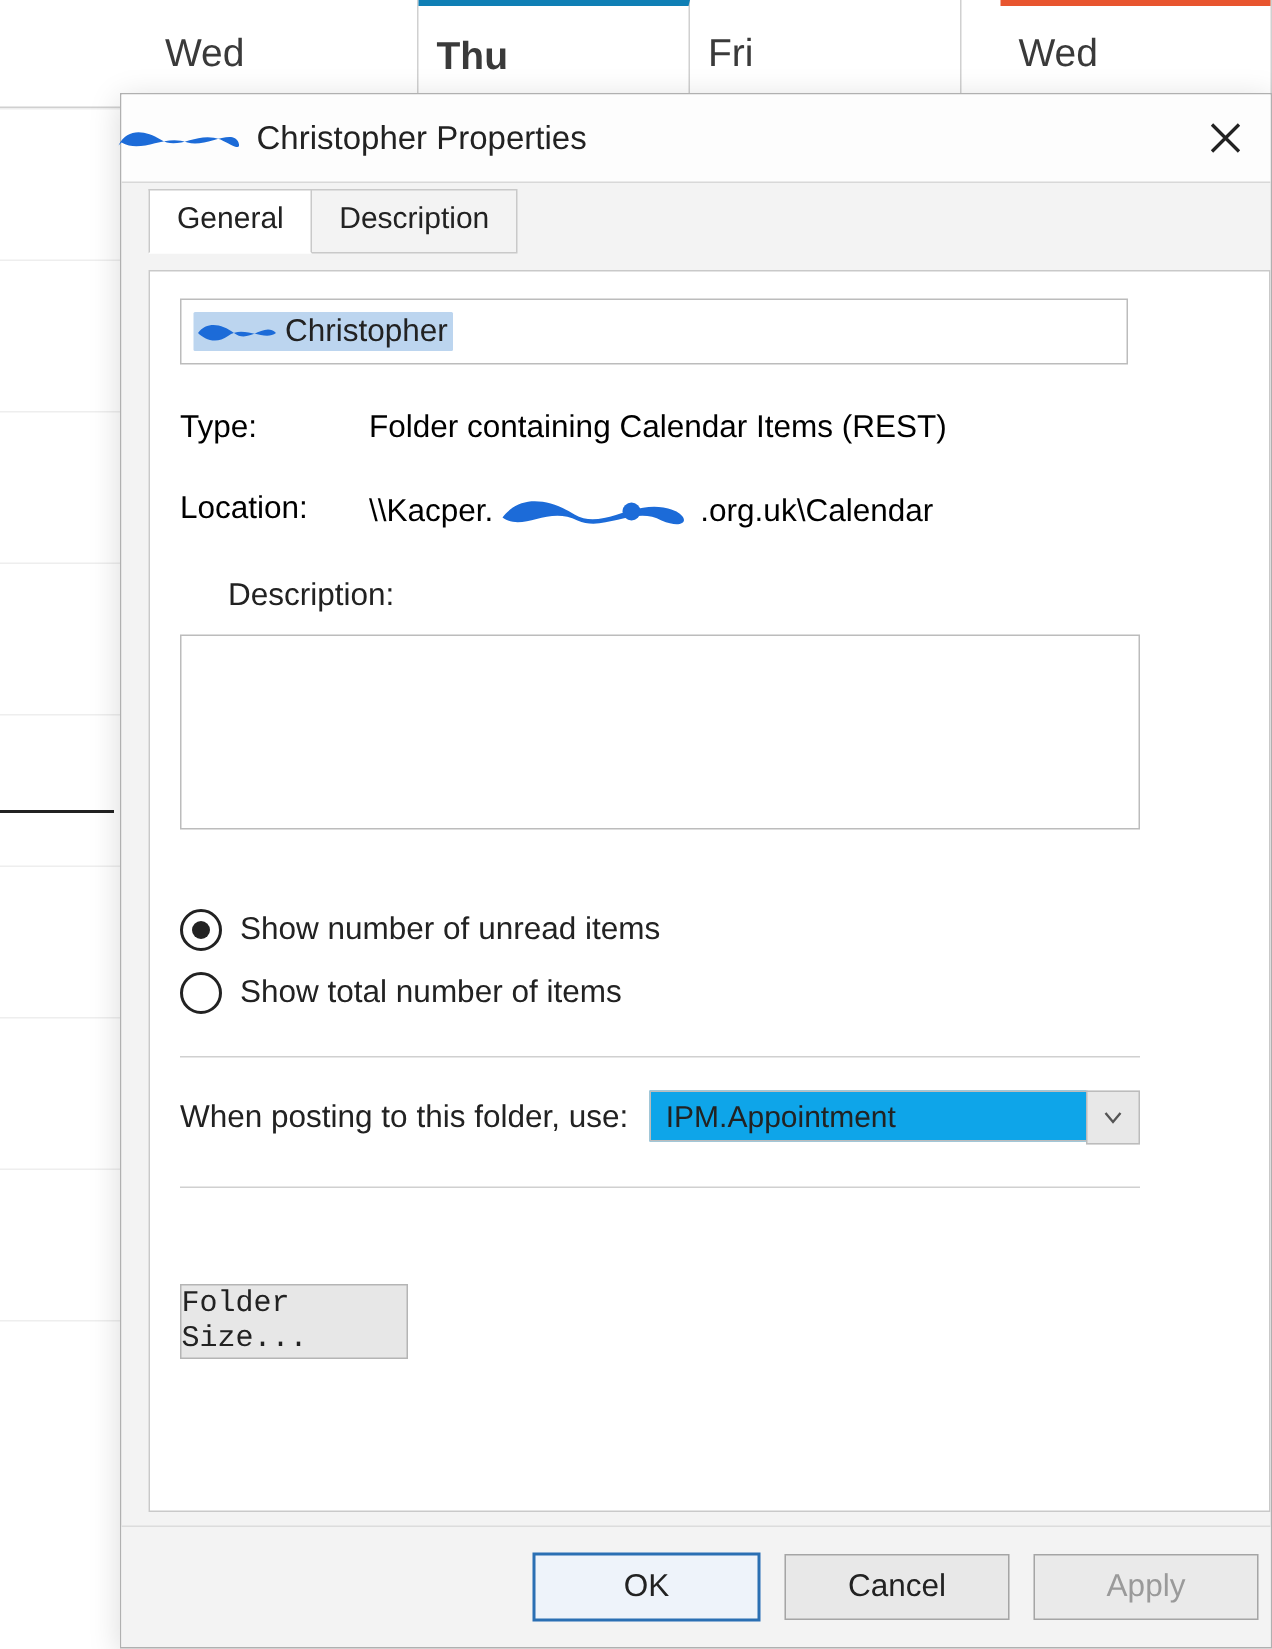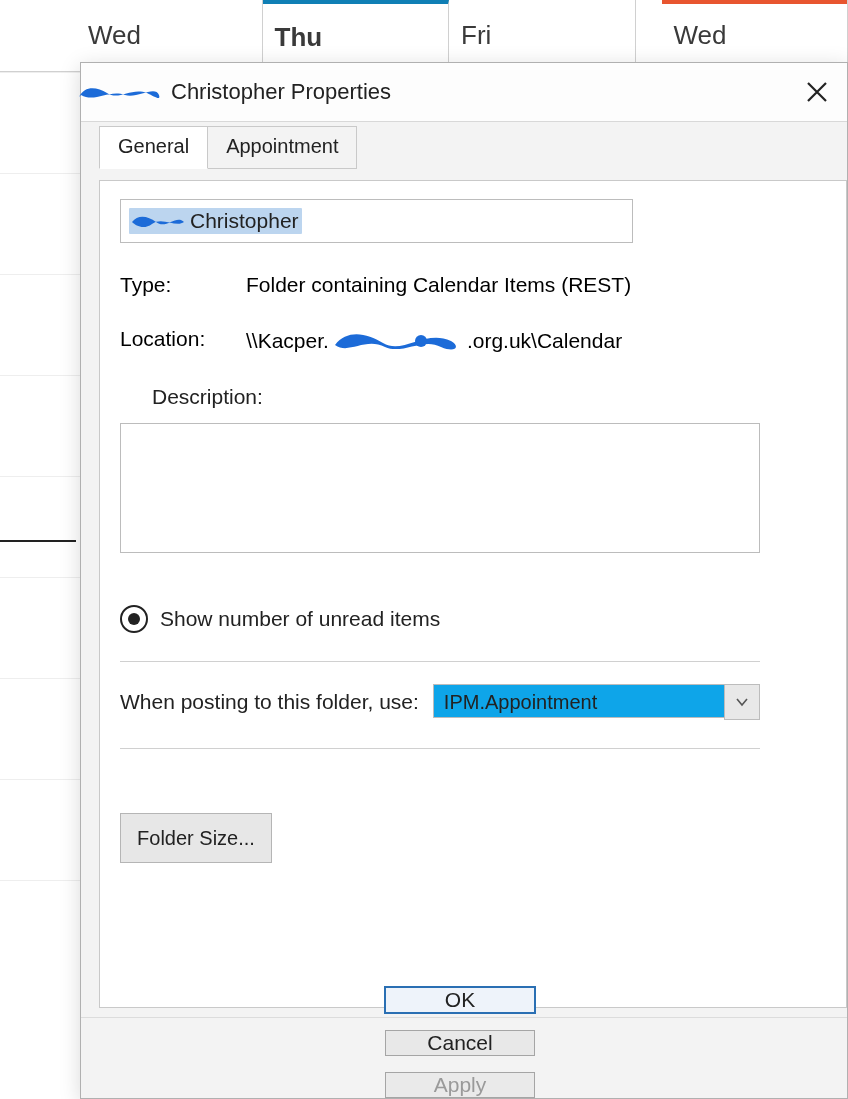--- a/index.html
+++ b/index.html
@@ -16,21 +16,21 @@
   .cal-strip {
     position: absolute;
     top: 0; left: 0; right: 0;
     height: 1099px;
     background: #ffffff;
   }
   .cal-days {
     display: flex;
     height: 72px;
     border-bottom: 1px solid #d0d0d0;
-    padding-left: 76px;
+    padding-left: 98px;
     box-sizing: border-box;
   }
   .cal-days .day {
     width: 210px;
     padding-left: 12px;
     font-size: 26px;
     color: #3a3a3a;
     display: flex;
     align-items: center;
     border-right: 1px solid #d0d0d0;
@@ -141,21 +141,21 @@
     top: 58px;
     right: 0;
     bottom: 90px;
     background: #ffffff;
     border: 1px solid #c9c9c9;
     padding: 18px 20px;
     box-sizing: border-box;
   }
 
   .name-field {
-    width: 513px;
+    width: 632px;
     height: 44px;
     border: 1px solid #bcbcbc;
     padding: 6px 8px;
     box-sizing: border-box;
     display: flex;
     align-items: center;
     font-size: 21px;
     color: #222;
   }
   .name-selection {
@@ -261,34 +261,34 @@
 
   .folder-size-btn {
     margin-top: 64px;
     width: 150px; height: 48px;
     background: #e7e7e7;
     border: 1px solid #b5b5b5;
     font-size: 20px;
     color: #222;
     display: flex; align-items: center; justify-content: center;
     cursor: pointer;
+    font-family: Liberation Mono, monospace;
   }
 
   .dlg-footer {
     position: absolute;
     left: 0; right: 0; bottom: 0;
     height: 80px;
     background: #f3f3f3;
     display: flex;
     align-items: center;
     justify-content: flex-end;
     padding-right: 8px;
     gap: 16px;
     border-top: 1px solid #dcdcdc;
-    flex-direction: column;
   }
   .btn {
     width: 148px; height: 42px;
     font-size: 21px;
     display: flex; align-items: center; justify-content: center;
     border: 1px solid #a5a5a5;
     background: #e8e8e8;
     color: #222;
     cursor: pointer;
   }
@@ -343,21 +343,21 @@
     <span class="close-btn">
       <svg width="22" height="22" viewBox="0 0 22 22">
           <path d="M2 2 L20 20 M20 2 L2 20" stroke="#222" stroke-width="2.2" fill="none"></path>
         </svg>
     </span>
   </div>
 
   <div class="dlg-body">
     <div class="tab-row">
       <div class="tab active">General</div>
-      <div class="tab">Appointment</div>
+      <div class="tab">Description</div>
     </div>
 
     <div class="tab-panel">
 
       <div class="name-field">
         <span class="name-selection">
           <span class="redact-small">
             <svg width="52" height="18" viewBox="0 0 52 18">
                 <path d="M0 10 C6 2, 16 4, 24 10 C34 18, 44 2, 52 10 C44 16, 30 4, 20 12 C12 18, 4 14, 0 10 Z" fill="#1c6bd8"></path>
               </svg>
@@ -385,20 +385,24 @@
         </span>
       </div>
 
       <div class="desc-label">Description:</div>
       <textarea class="desc-box" style=""></textarea>
 
       <div class="radio-row">
         <span class="radio checked"></span>
         <span>Show number of unread items</span>
       </div>
+      <div class="radio-row">
+        <span class="radio"></span>
+        <span>Show total number of items</span>
+      </div>
 
       <div class="divider"></div>
 
       <div class="posting-row">
         <span class="plabel">When posting to this folder, use:</span>
         <span class="select-wrap">
           <span class="select-display">IPM.Appointment</span>
           <span class="select-arrow">
             <svg width="14" height="14" viewBox="0 0 14 14">
                 <path d="M2 4 L7 10 L12 4" stroke="#555" stroke-width="1.6" fill="none"></path>

